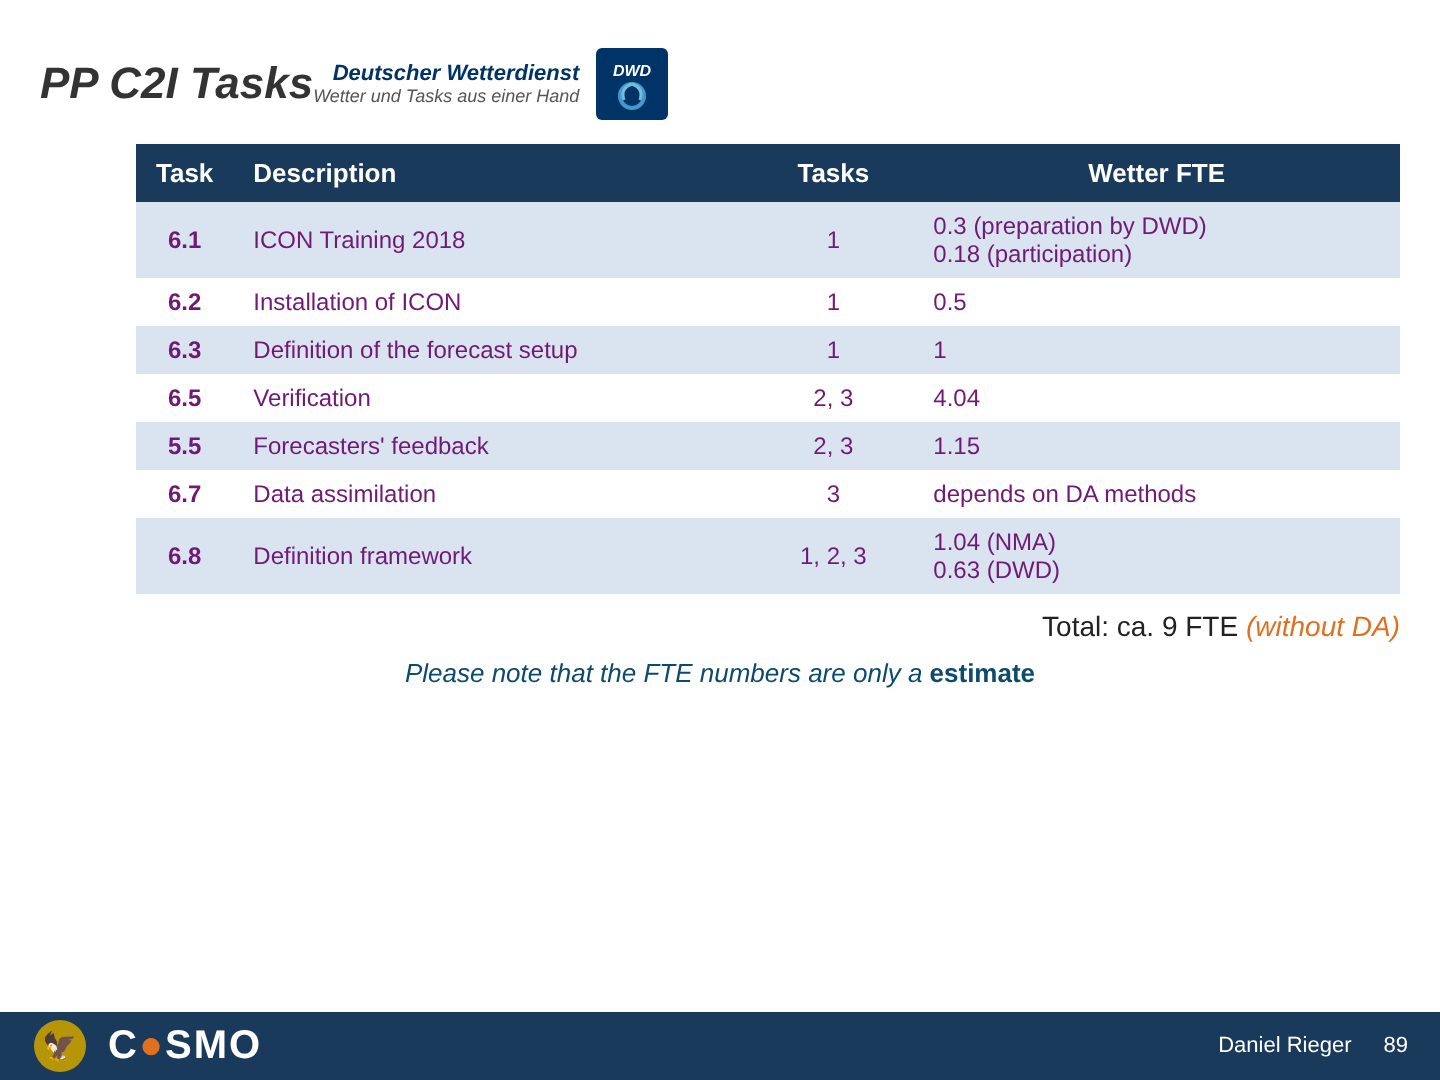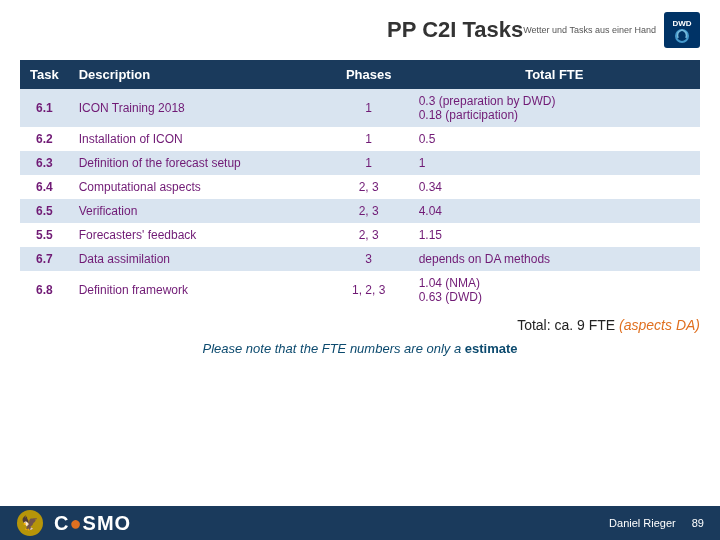--- a/index.html
+++ b/index.html
@@ -17,22 +17,23 @@
       height: 540px;
       background: #fff;
       position: relative;
       padding: 0;
     }
 
     
     .header {
       display: flex;
       align-items: center;
-      justify-content: flex-end;
-      padding: 12px 20px 8px 20px;
+      justify-content: flex-start;
+      padding: 24px 20px 8px 20px;
+      font-style: italic;
     }
 
     .header-title {
       font-size: 22px;
       font-weight: bold;
       color: #333;
     }
 
     .header-logo {
       display: flex;
@@ -57,20 +58,21 @@
 
     .dwd-icon {
       width: 36px;
       height: 36px;
     }
 
     
     .table-container {
       padding: 0 20px;
       margin-top: 4px;
+      margin-left: 48px;
     }
 
     table {
       width: 100%;
       border-collapse: collapse;
     }
 
     thead tr {
       background: #1a3a5c;
       color: white;
@@ -188,42 +190,43 @@
   </style>
 </head>
 <body>
 
 <div class="page">
 
   <div class="header">
     <div class="header-title">PP C2I Tasks</div>
     <div class="header-logo">
       <div class="dwd-text">
+        <div class="dwd-name">Deutscher Wetterdienst</div>
         <div class="dwd-sub">Wetter und Tasks aus einer Hand</div>
       </div>
 
       <svg class="dwd-icon" viewBox="0 0 36 36" xmlns="http://www.w3.org/2000/svg">
         <rect width="36" height="36" rx="3" fill="#003366"></rect>
         <text x="18" y="14" text-anchor="middle" fill="white" font-size="8" font-weight="bold">DWD</text>
 
         <circle cx="18" cy="24" r="6" fill="none" stroke="#4499cc" stroke-width="2"></circle>
         <path d="M18 18 Q24 20 22 26" fill="none" stroke="#77bbdd" stroke-width="1.5"></path>
         <path d="M18 18 Q12 20 14 26" fill="none" stroke="#77bbdd" stroke-width="1.5"></path>
       </svg>
     </div>
   </div>
 
   <div class="table-container">
     <table>
       <thead>
         <tr>
           <th class="left" style="width:42px;">Task</th>
           <th class="left" style="width:260px;">Description</th>
-          <th style="width:80px;">Phases</th>
-          <th>Total FTE</th>
+          <th style="width:80px;">Tasks</th>
+          <th>Wetter FTE</th>
         </tr>
       </thead>
       <tbody id="table-body">
       <tr>
             <td class="task">6.1</td>
             <td>ICON Training 2018</td>
             <td class="center">1</td>
             <td class="fte">0.3 (preparation by DWD)<br>0.18 (participation)</td>
           </tr>
           <tr>
@@ -232,26 +235,20 @@
             <td class="center">1</td>
             <td class="fte">0.5</td>
           </tr>
           <tr>
             <td class="task">6.3</td>
             <td>Definition of the forecast setup</td>
             <td class="center">1</td>
             <td class="fte">1</td>
           </tr>
           <tr>
-            <td class="task">6.4</td>
-            <td>Computational aspects</td>
-            <td class="center">2, 3</td>
-            <td class="fte">0.34</td>
-          </tr>
-          <tr>
             <td class="task">6.5</td>
             <td>Verification</td>
             <td class="center">2, 3</td>
             <td class="fte">4.04</td>
           </tr>
           <tr>
             <td class="task">5.5</td>
             <td>Forecasters' feedback</td>
             <td class="center">2, 3</td>
             <td class="fte">1.15</td>
@@ -266,21 +263,21 @@
             <td class="task">6.8</td>
             <td>Definition framework</td>
             <td class="center">1, 2, 3</td>
             <td class="fte">1.04 (NMA)<br>0.63 (DWD)</td>
           </tr>
         </tbody>
     </table>
   </div>
 
   <div class="footer-total">
-    <span>Total: ca. 9 FTE </span><span class="orange">(aspects DA)</span>
+    <span>Total: ca. 9 FTE </span><span class="orange">(without DA)</span>
   </div>
 
   <div class="footer-note">
     <span>Please note that the FTE numbers are only a </span><strong>estimate</strong>
   </div>
 
   <div class="bottom-bar">
     <div class="cosmo-logos">
 
       <svg class="cosmo-eagle" viewBox="0 0 28 28" xmlns="http://www.w3.org/2000/svg">

